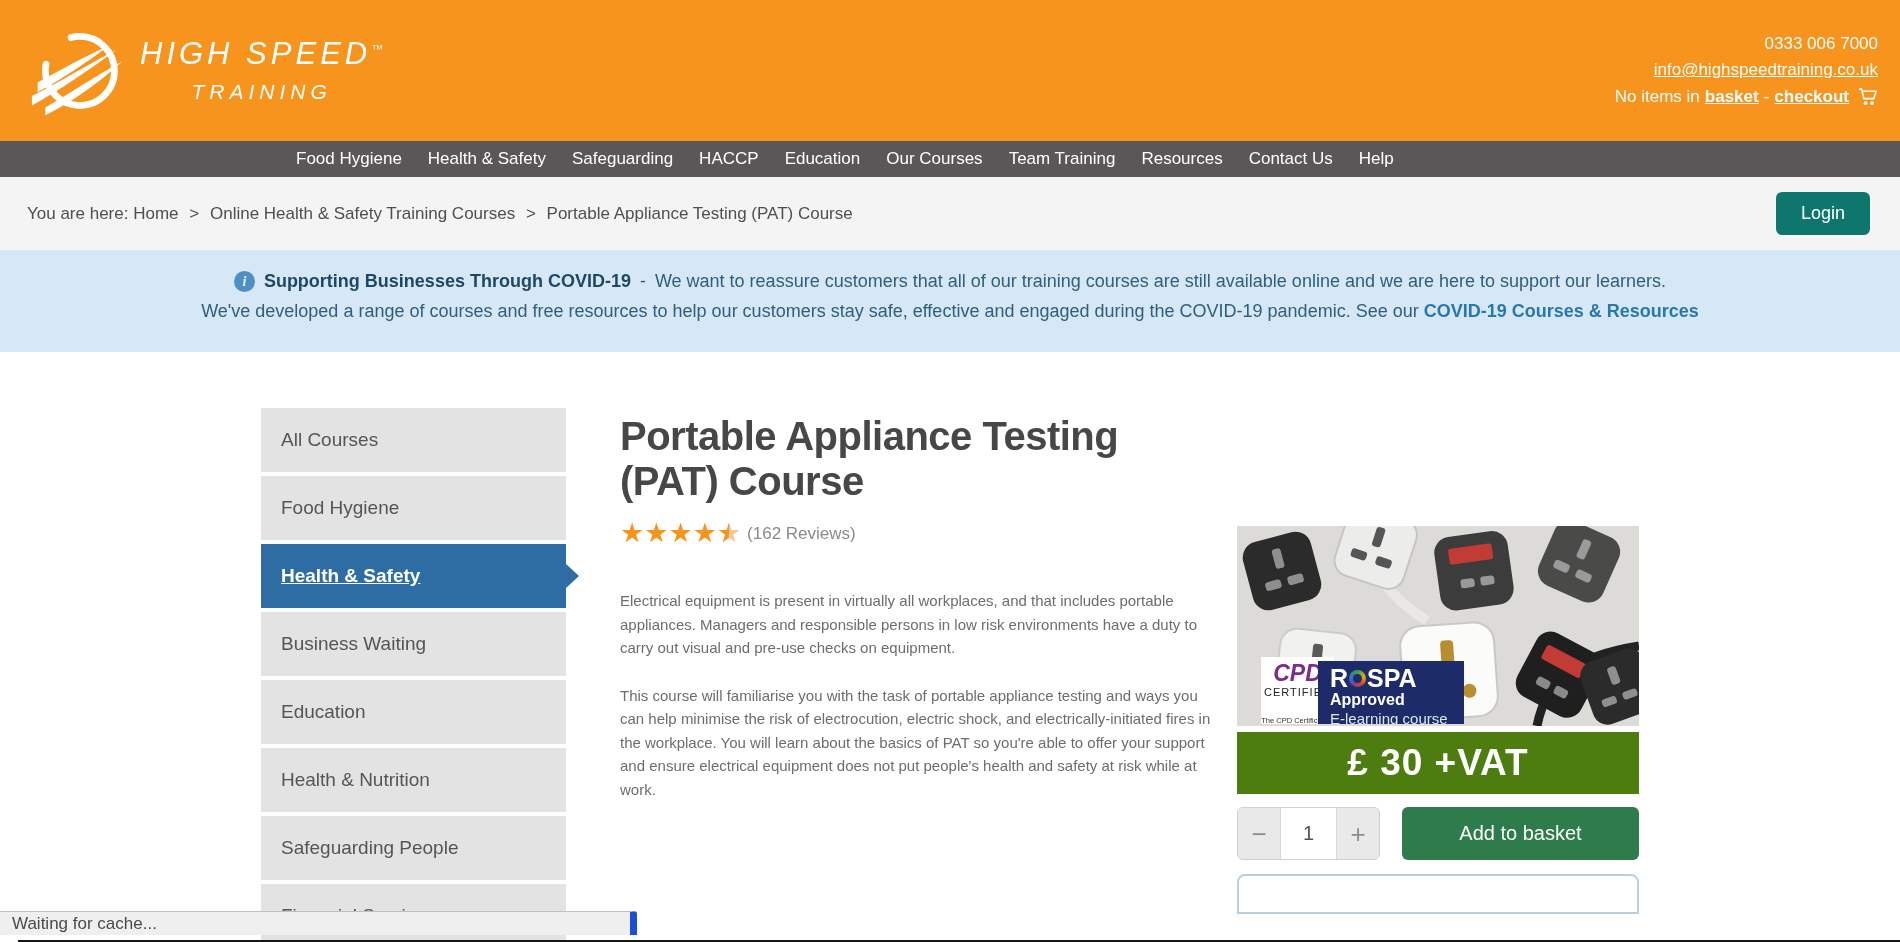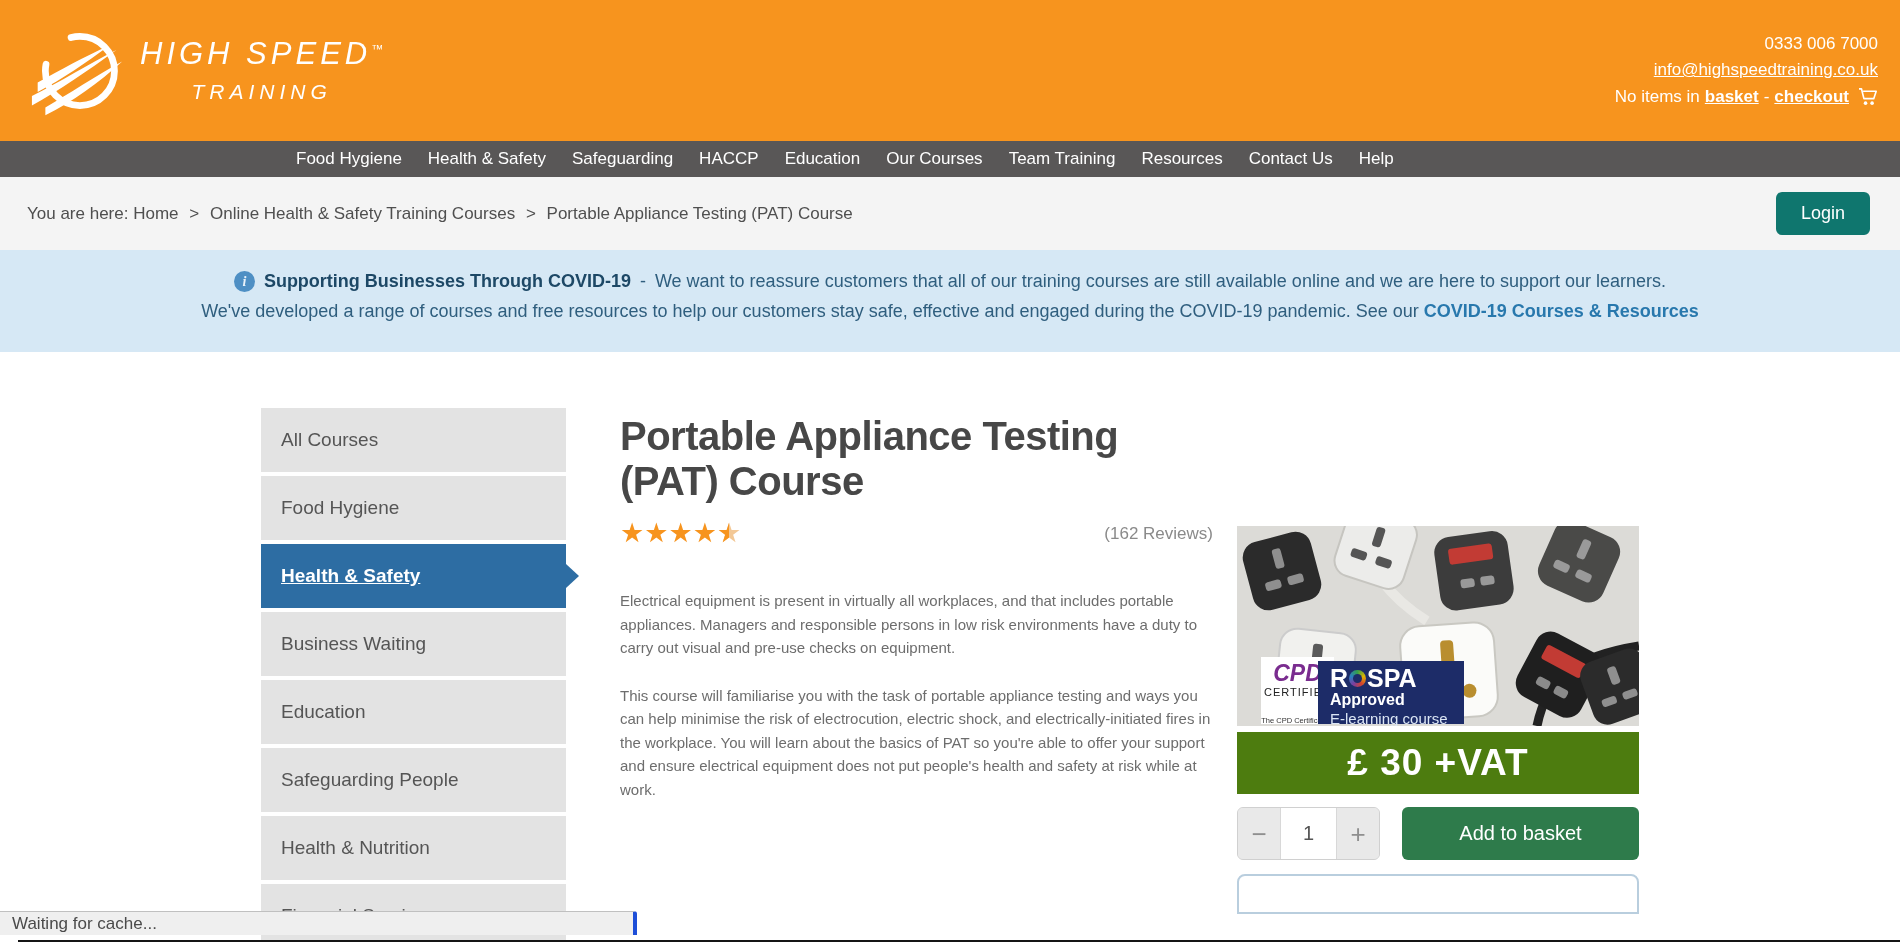--- a/index.html
+++ b/index.html
@@ -50,21 +50,21 @@
   .sidebar { width:305px; flex:0 0 305px; display:flex; flex-direction:column; gap:4px; }
   .side-item { background:#e3e3e3; height:64px; display:flex; align-items:center; padding-left:20px; font-size:19px; color:#555; cursor:pointer; position:relative; }
   .side-item.active { background:#2d6da3; color:#fff; font-weight:bold; }
   .side-item.active .side-label { text-decoration:underline; }
   .side-item .arrow { display:none; }
   .side-item.active .arrow { display:block; position:absolute; right:-13px; top:50%; margin-top:-12px; width:0; height:0; border-top:12px solid transparent; border-bottom:12px solid transparent; border-left:13px solid #2d6da3; }
 
   
   .content-col { width:593px; flex:0 0 593px; margin-left:54px; }
   .course-title { font-size:40px; font-weight:600; color:#474747; margin-top:6px; letter-spacing:-0.5px; }
-  .rating-row { display:flex; align-items:center; gap:6px; margin-top:16px;justify-content:space-between; }
+  .rating-row { display:flex; align-items:center; gap:6px; margin-top:16px; }
   .stars { display:flex; }
   .star { position:relative; font-size:27px; line-height:1; color:#f7941e; }
   .star::before { content:"★"; }
   .star.empty { color:#f3c896; }
   .half-fill { position:absolute; left:0; top:0; width:52%; overflow:hidden; color:#f7941e; }
   .half-fill::before { content:"★"; }
   .reviews-text { font-size:17px; color:#8a8a8a; }
   .course-para { font-size:15px; line-height:1.57; color:#6d6d6d; margin-top:24px; }
   .course-para.first { margin-top:42px; }
 
@@ -84,21 +84,21 @@
   .rospa-elearning { font-size:15px; font-weight:400; color:#dbe6f5; line-height:1.15; }
   .price-bar { margin-top:6px; background:#4d7c0f; height:62px; display:flex; align-items:center; justify-content:center; color:#fff; font-size:37px; font-weight:bold; letter-spacing:1px; }
   .buy-row { margin-top:13px; display:flex; justify-content:space-between; align-items:center; }
   .qty-stepper { display:flex; width:143px; height:53px; border:1px solid #d0d0d0; border-radius:6px; overflow:hidden; background:#e9e9e9; }
   .qty-btn { width:43px; border:none; background:#e9e9e9; color:#8f8f8f; font-size:26px; cursor:pointer; line-height:1; }
   .qty-input { width:57px; border:none; border-left:1px solid #d8d8d8; border-right:1px solid #d8d8d8; text-align:center; font-size:20px; color:#555; background:#fff; font-family:inherit; }
   .add-basket-btn { width:237px; height:53px; background:#2e7b4b; color:#fff; font-size:20px; border:none; border-radius:6px; cursor:pointer; }
   .partial-panel { margin-top:14px; height:40px; background:#fff; border:2px solid #b9cede; border-radius:8px 8px 0 0; }
 
   
-  .status-bar { position:absolute; left:0; top:911px; width:637px; height:24px; background:#efefef; border-top:1px solid #c0c0c0; border-right:4px solid #1d4ed8; border-radius:0 3px 0 0; z-index:50; display:flex; align-items:center; padding-left:12px; font-size:17px; color:#4a4a4a; }
+  .status-bar { position:absolute; left:0; top:911px; width:637px; height:24px; background:#efefef; border-top:1px solid #c0c0c0; border-right:7px solid #1d4ed8; border-radius:0 3px 0 0; z-index:50; display:flex; align-items:center; padding-left:12px; font-size:17px; color:#4a4a4a; }
   .bottom-line { position:absolute; left:18px; right:0; bottom:0; height:2px; background:#151515; z-index:60; }
 </style>
 </head>
 <body>
 
 <header class="top-header">
   <div class="logo-wrap">
     <svg class="logo-swoosh" viewBox="0 0 100 100">
       <circle cx="52" cy="50" r="36" fill="none" stroke="#ffffff" stroke-width="7" stroke-dasharray="150 40" stroke-dashoffset="30" stroke-linecap="round"></circle>
       <path d="M2,86 C30,70 60,50 90,28 C62,42 30,62 2,76 Z" fill="#ffffff"></path>
@@ -178,24 +178,24 @@
         <span class="side-label">Health &amp; Safety</span>
         <span class="arrow"></span>
       </div>
     <div class="side-item">
         <span class="side-label">Business Waiting</span>
       </div>
     <div class="side-item">
         <span class="side-label">Education</span>
       </div>
     <div class="side-item">
+        <span class="side-label">Health &amp; Nutrition</span>
+      </div>
+    <div class="side-item">
         <span class="side-label">Safeguarding People</span>
-      </div>
-    <div class="side-item">
-        <span class="side-label">Health &amp; Nutrition</span>
       </div>
     <div class="side-item">
         <span class="side-label">Financial Services</span>
       </div>
   </aside>
 
   <main class="content-col">
     <h1 class="course-title">Portable Appliance Testing (PAT) Course</h1>
     <div class="rating-row">
       <div class="stars">

